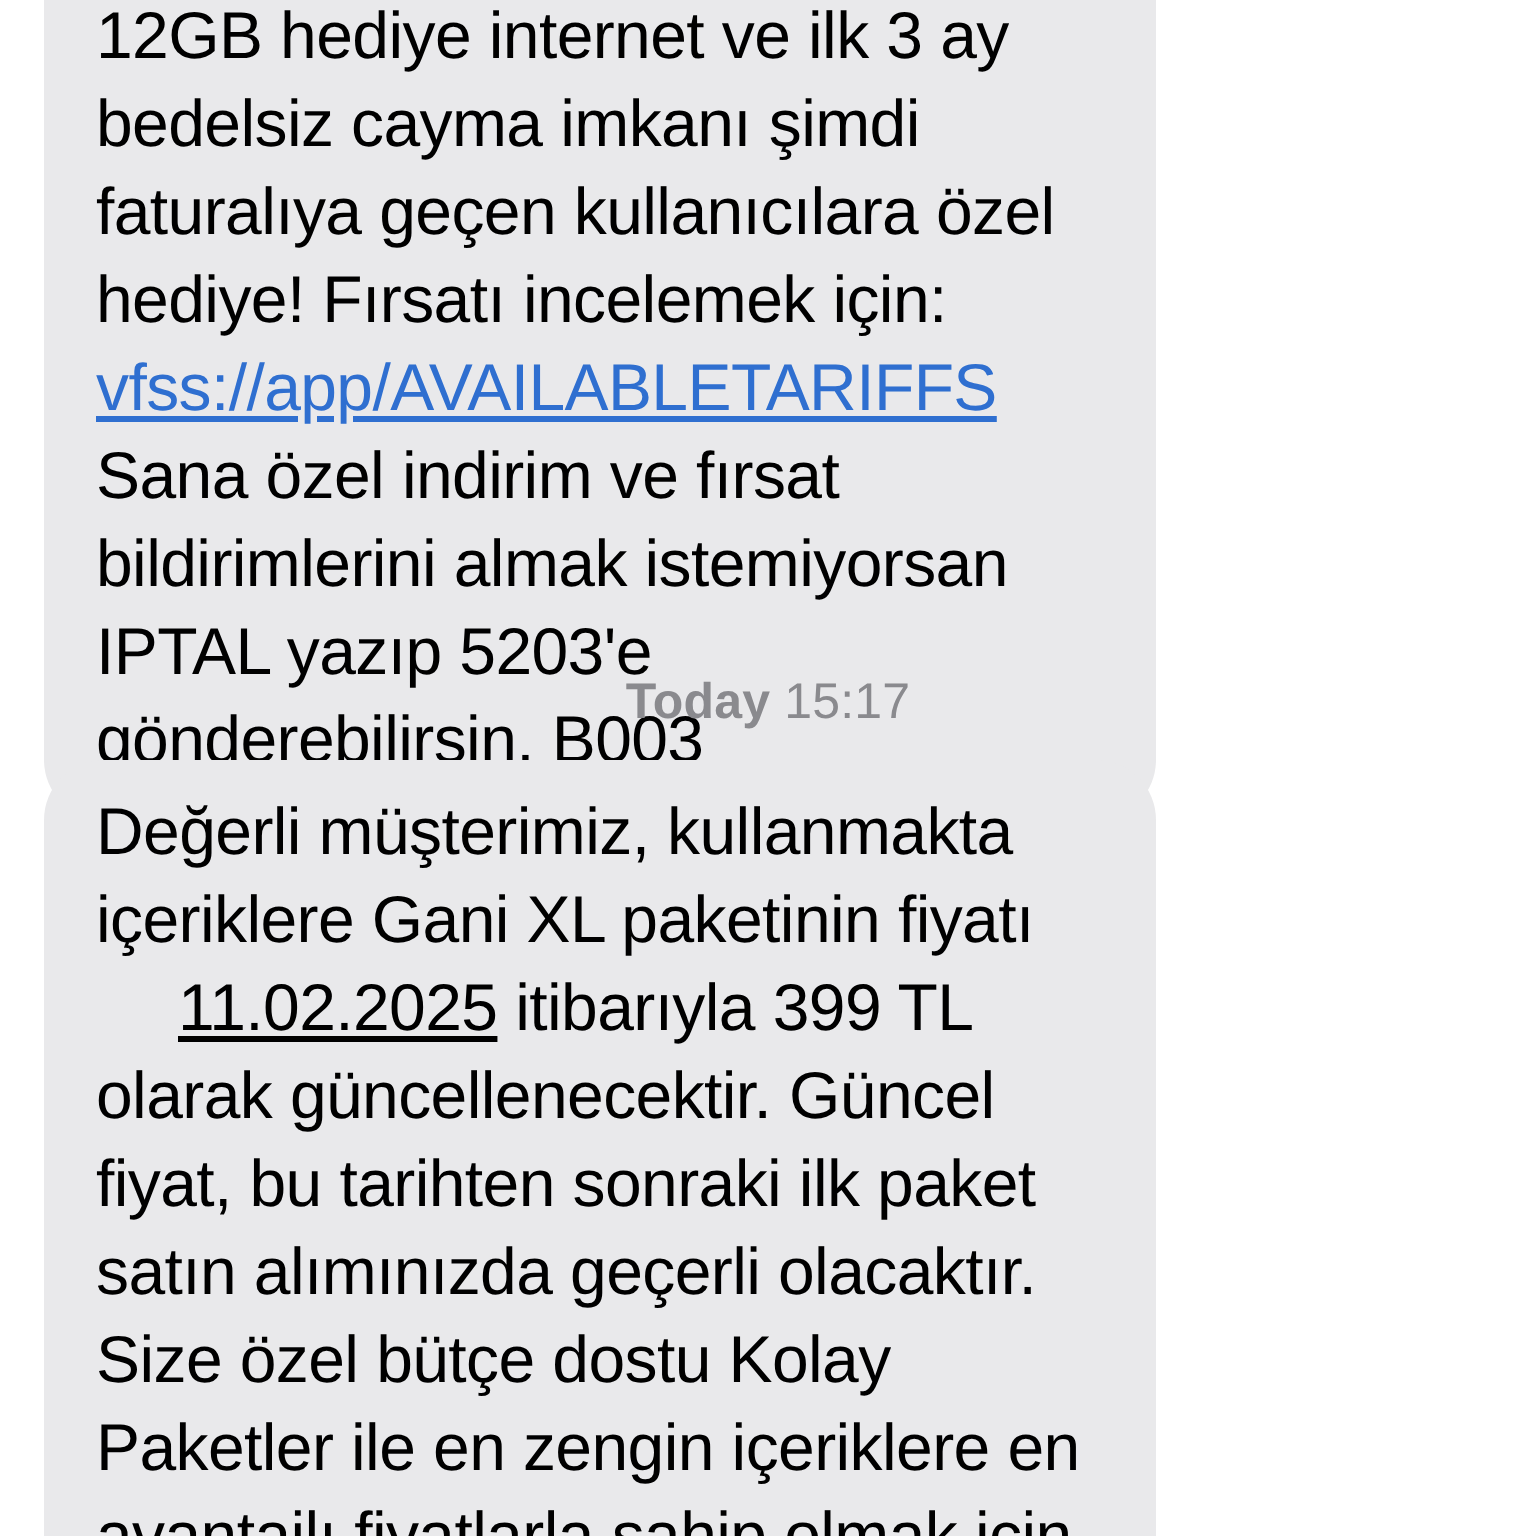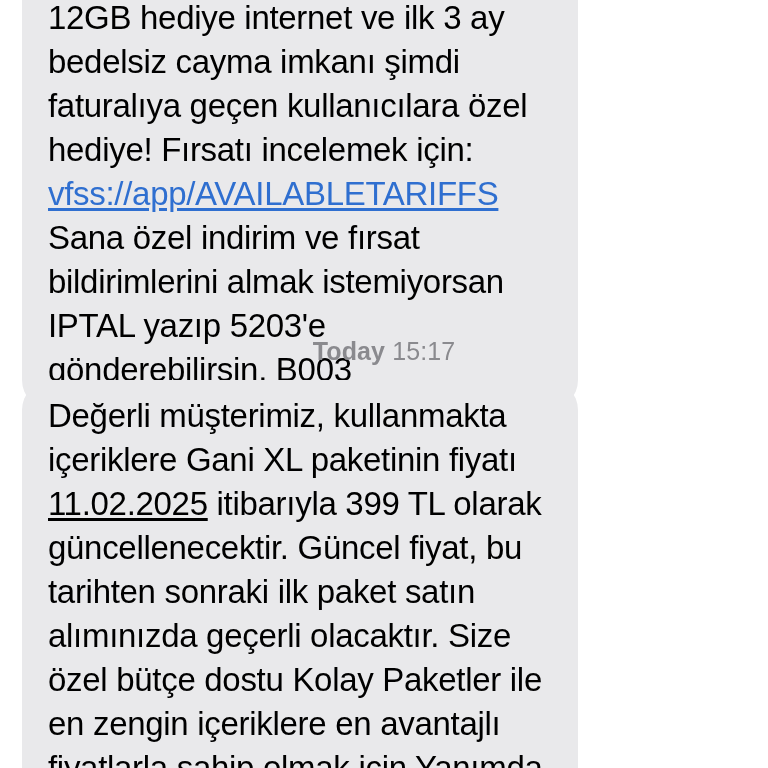--- a/index.html
+++ b/index.html
@@ -53,20 +53,21 @@
     padding-bottom: 40px;
   }
   .link {
     color: #2f6fd0;
     text-decoration: underline;
     text-underline-offset: 3px;
   }
   .date-link {
     color: #000000;
     text-underline-offset: 3px;
+    margin-left: 41px;
   }
   .timestamp {
     position: absolute;
     top: 337px;
     left: 0;
     width: 768px;
     text-align: center;
     font-size: 25px;
     color: #8a8a8e;
     letter-spacing: 0.1px;

